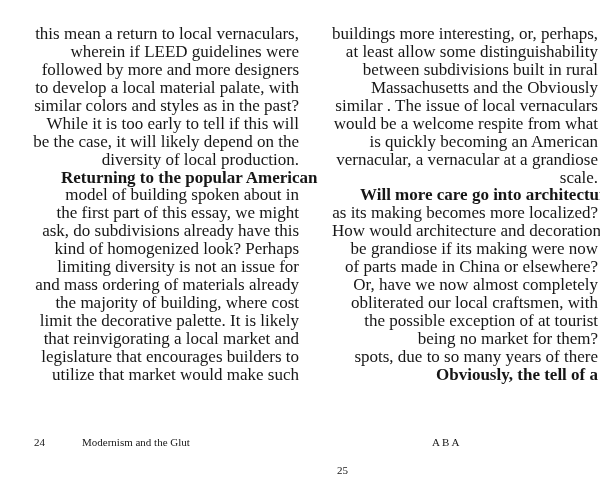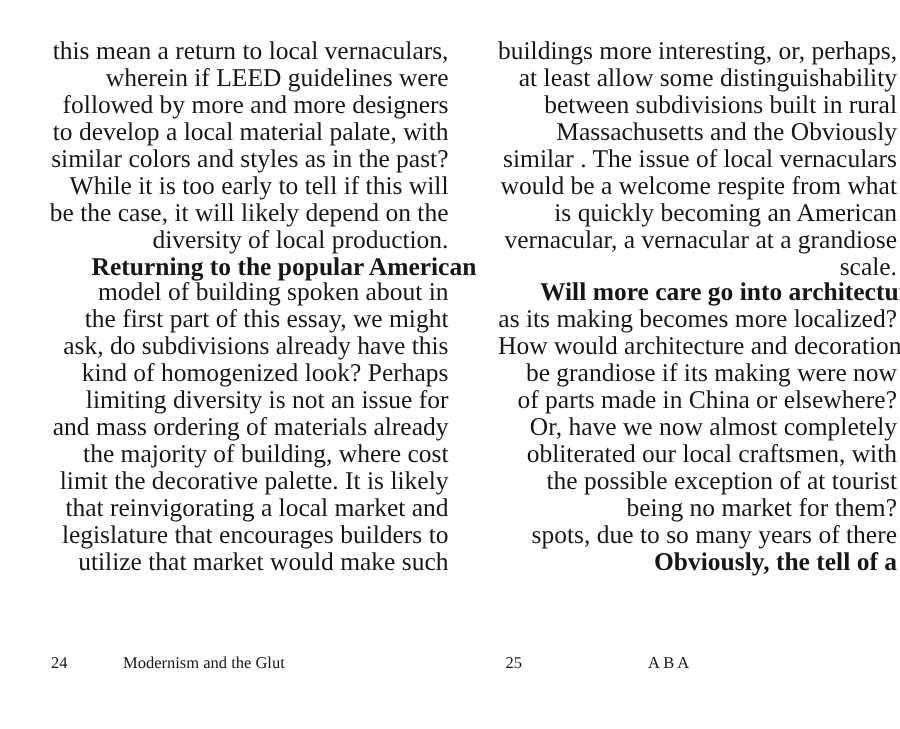--- a/index.html
+++ b/index.html
@@ -46,21 +46,21 @@
     line-height: 18px;
   }
   .footer .page-num,
   .footer .running-title {
     position: absolute;
     top: 0;
     white-space: nowrap;
   }
   .page-left  .page-num      { left: 34px; }
   .page-left  .running-title { left: 82px; }
-  .page-right .page-num      { left: 37px; }
+  .page-right .page-num      { left: 37px; margin-top: 28px; }
   .page-right .running-title { left: 132px; }
 </style>
 </head>
 <body>
 
 <div class="spread" style="background: rgb(255, 255, 255); color: rgb(22, 22, 22);">
 
   <div class="page page-left">
     <div class="text-column">
         <div class="line">this mean a return to local vernaculars,</div>

